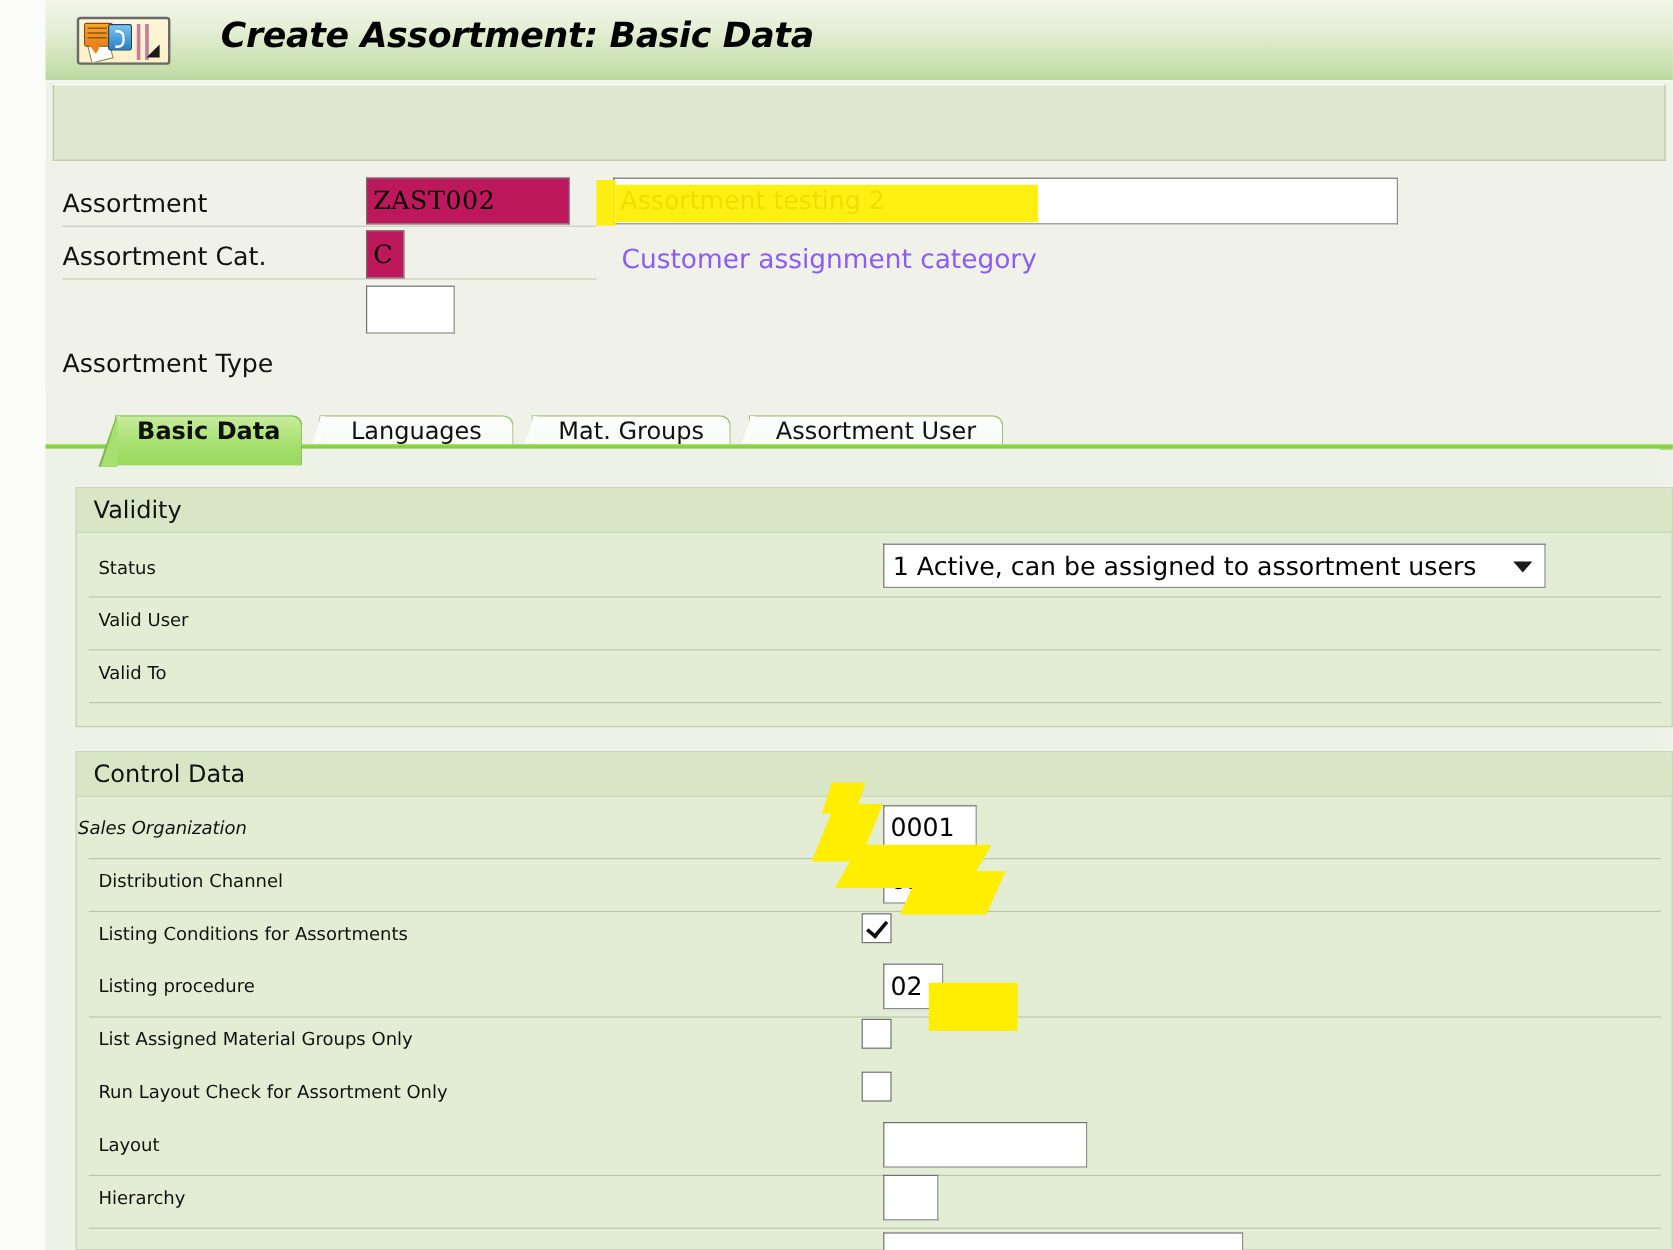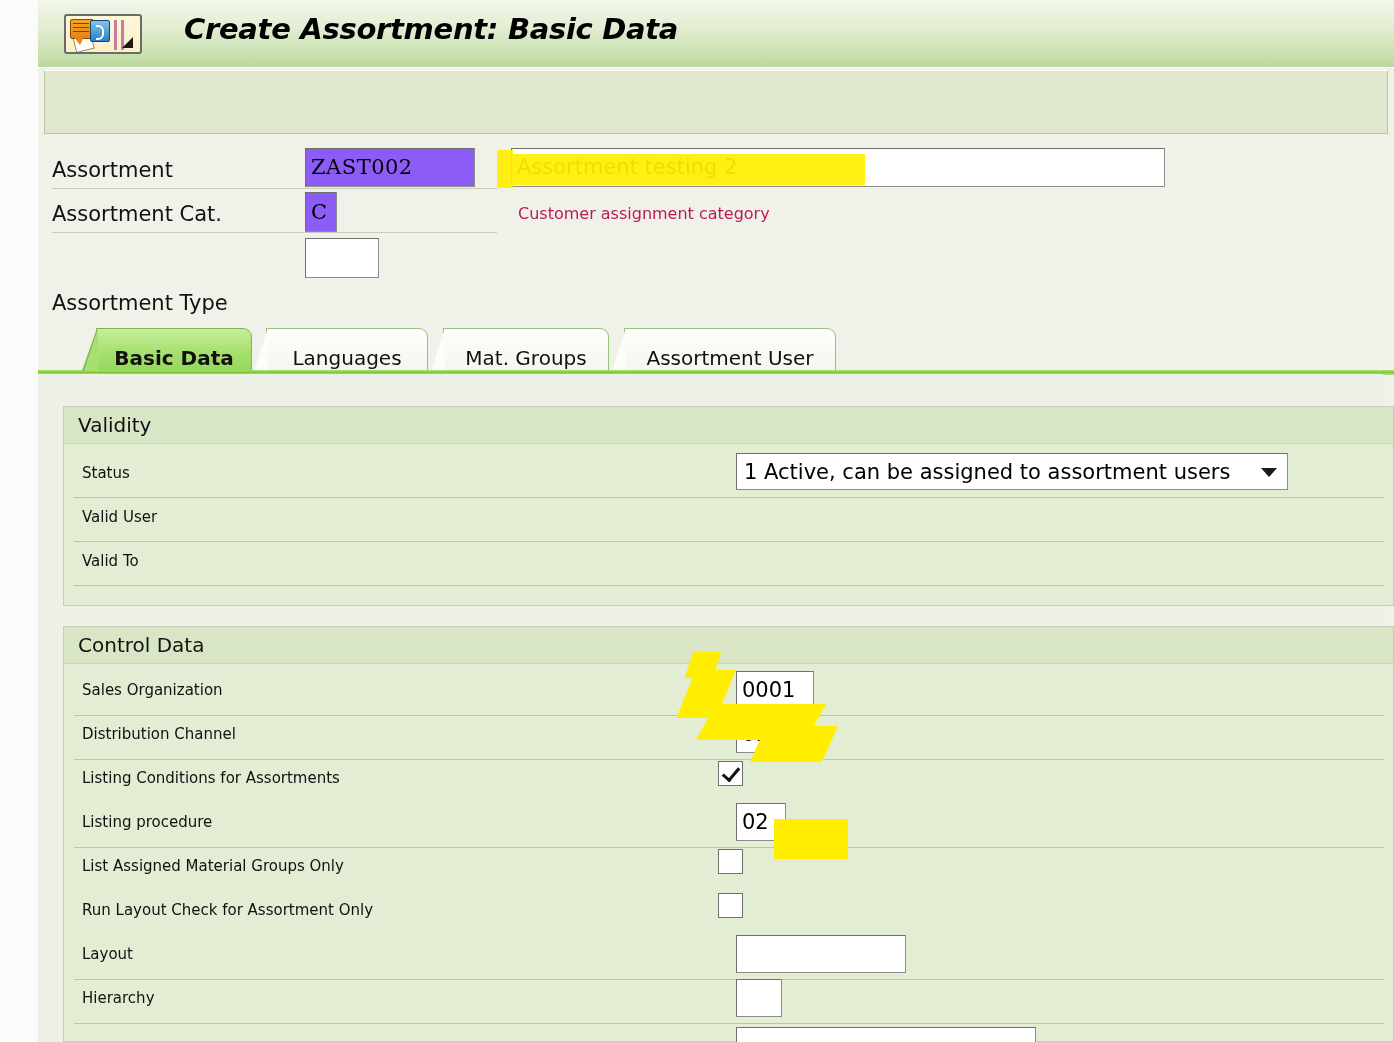--- a/index.html
+++ b/index.html
@@ -176,50 +176,50 @@
     border-left-color: #6f6f6f;
     background: #ffffff;
     font-size: 21px;
     color: #000000;
     line-height: 1;
     display: flex;
     align-items: center;
     padding-left: 5px;
     white-space: nowrap;
   }
-  .fld.greenfld { background: #8b5cf6; }
+  .fld.greenfld { background: #be185d; }
   .fld.mono { font-family: "DejaVu Serif", serif; letter-spacing: 0.5px; }
 
   .statictext {
     position: absolute;
-    font-size: 16px;
-    color: #be185d;
+    font-size: 22px;
+    color: #8b5cf6;
     white-space: nowrap;
   }
 
   
   .tabstrip {
     position: absolute;
     left: 0; top: 322px;
     width: 1356px;
     height: 52px;
   }
   .tab {
     position: absolute;
-    top: 6px;
+    top: 24px;
     height: 42px;
     box-sizing: border-box;
     border: 1px solid #9cbf7d;
     border-bottom: none;
     border-top-right-radius: 9px;
     background: linear-gradient(to bottom, #fdfefc 0%, #f4f7ee 100%);
     font-size: 20px;
     color: #111111;
     display: flex;
-    align-items: flex-end;
+    align-items: flex-start;
     justify-content: center;
     white-space: nowrap;
   }
   .tab .tabskew {
     position: absolute;
     left: -13px; bottom: -1px;
     width: 0; height: 0;
     border-bottom: 43px solid #fbfdf8;
     border-left: 14px solid transparent;
   }
@@ -423,21 +423,21 @@
         <div class="flabel" style="left:18px; top:101px;">Valid User</div>
         <div class="frowline" style="left:10px; top:134px; width:1310px;"></div>
 
         <div class="flabel" style="left:18px; top:145px;">Valid To</div>
         <div class="frowline" style="left:10px; top:178px; width:1310px;"></div>
       </div>
 
       <div class="panel" style="left:25px; top:252px; width:1331px; height:416px;">
         <div class="panel-head" style="width:1329px;">Control Data</div>
 
-        <div class="flabel" style="left:18px; top:54px;">Sales Organization</div>
+        <div class="flabel" style="left:1px; top:54px;font-style:italic;">Sales Organization</div>
         <div class="frowline" style="left:10px; top:88px; width:1310px;"></div>
         <div class="fld" style="left:672px; top:44px; width:78px; height:38px;">0001</div>
 
         <div class="flabel" style="left:18px; top:98px;">Distribution Channel</div>
         <div class="frowline" style="left:10px; top:132px; width:1310px;"></div>
         <div class="fld" style="left:672px; top:88px; width:50px; height:38px;">01</div>
 
         <div class="flabel" style="left:18px; top:142px;">Listing Conditions for Assortments</div>
         <div class="chk on" style="left:654px; top:134px;"></div>
 

